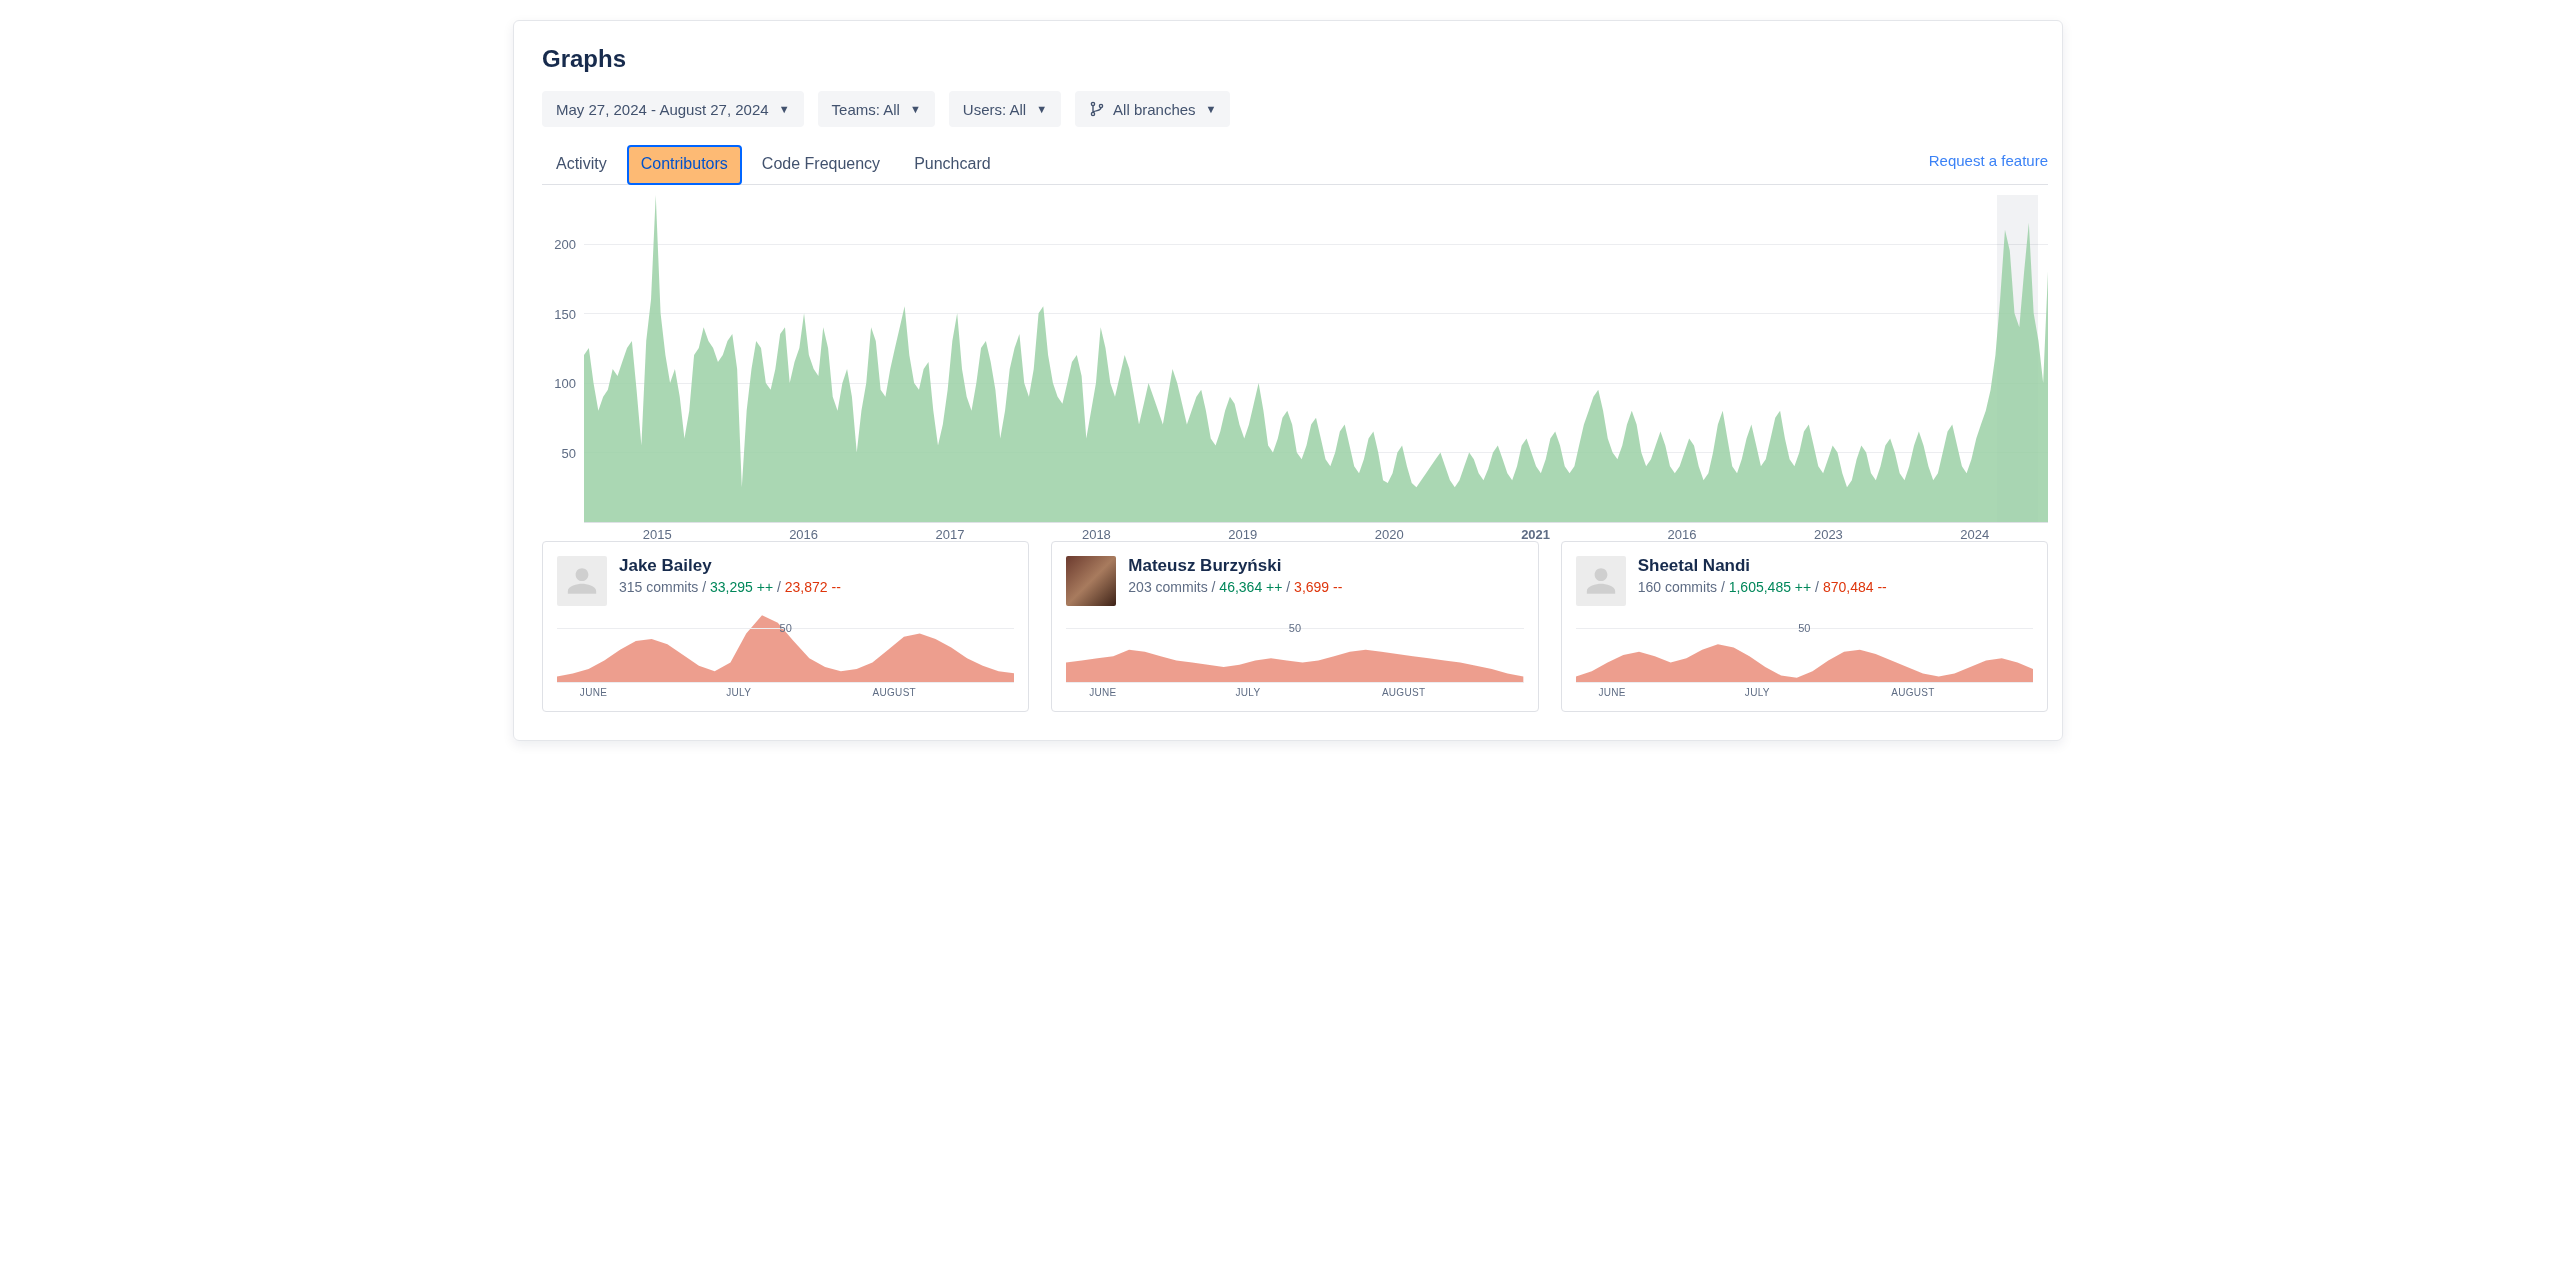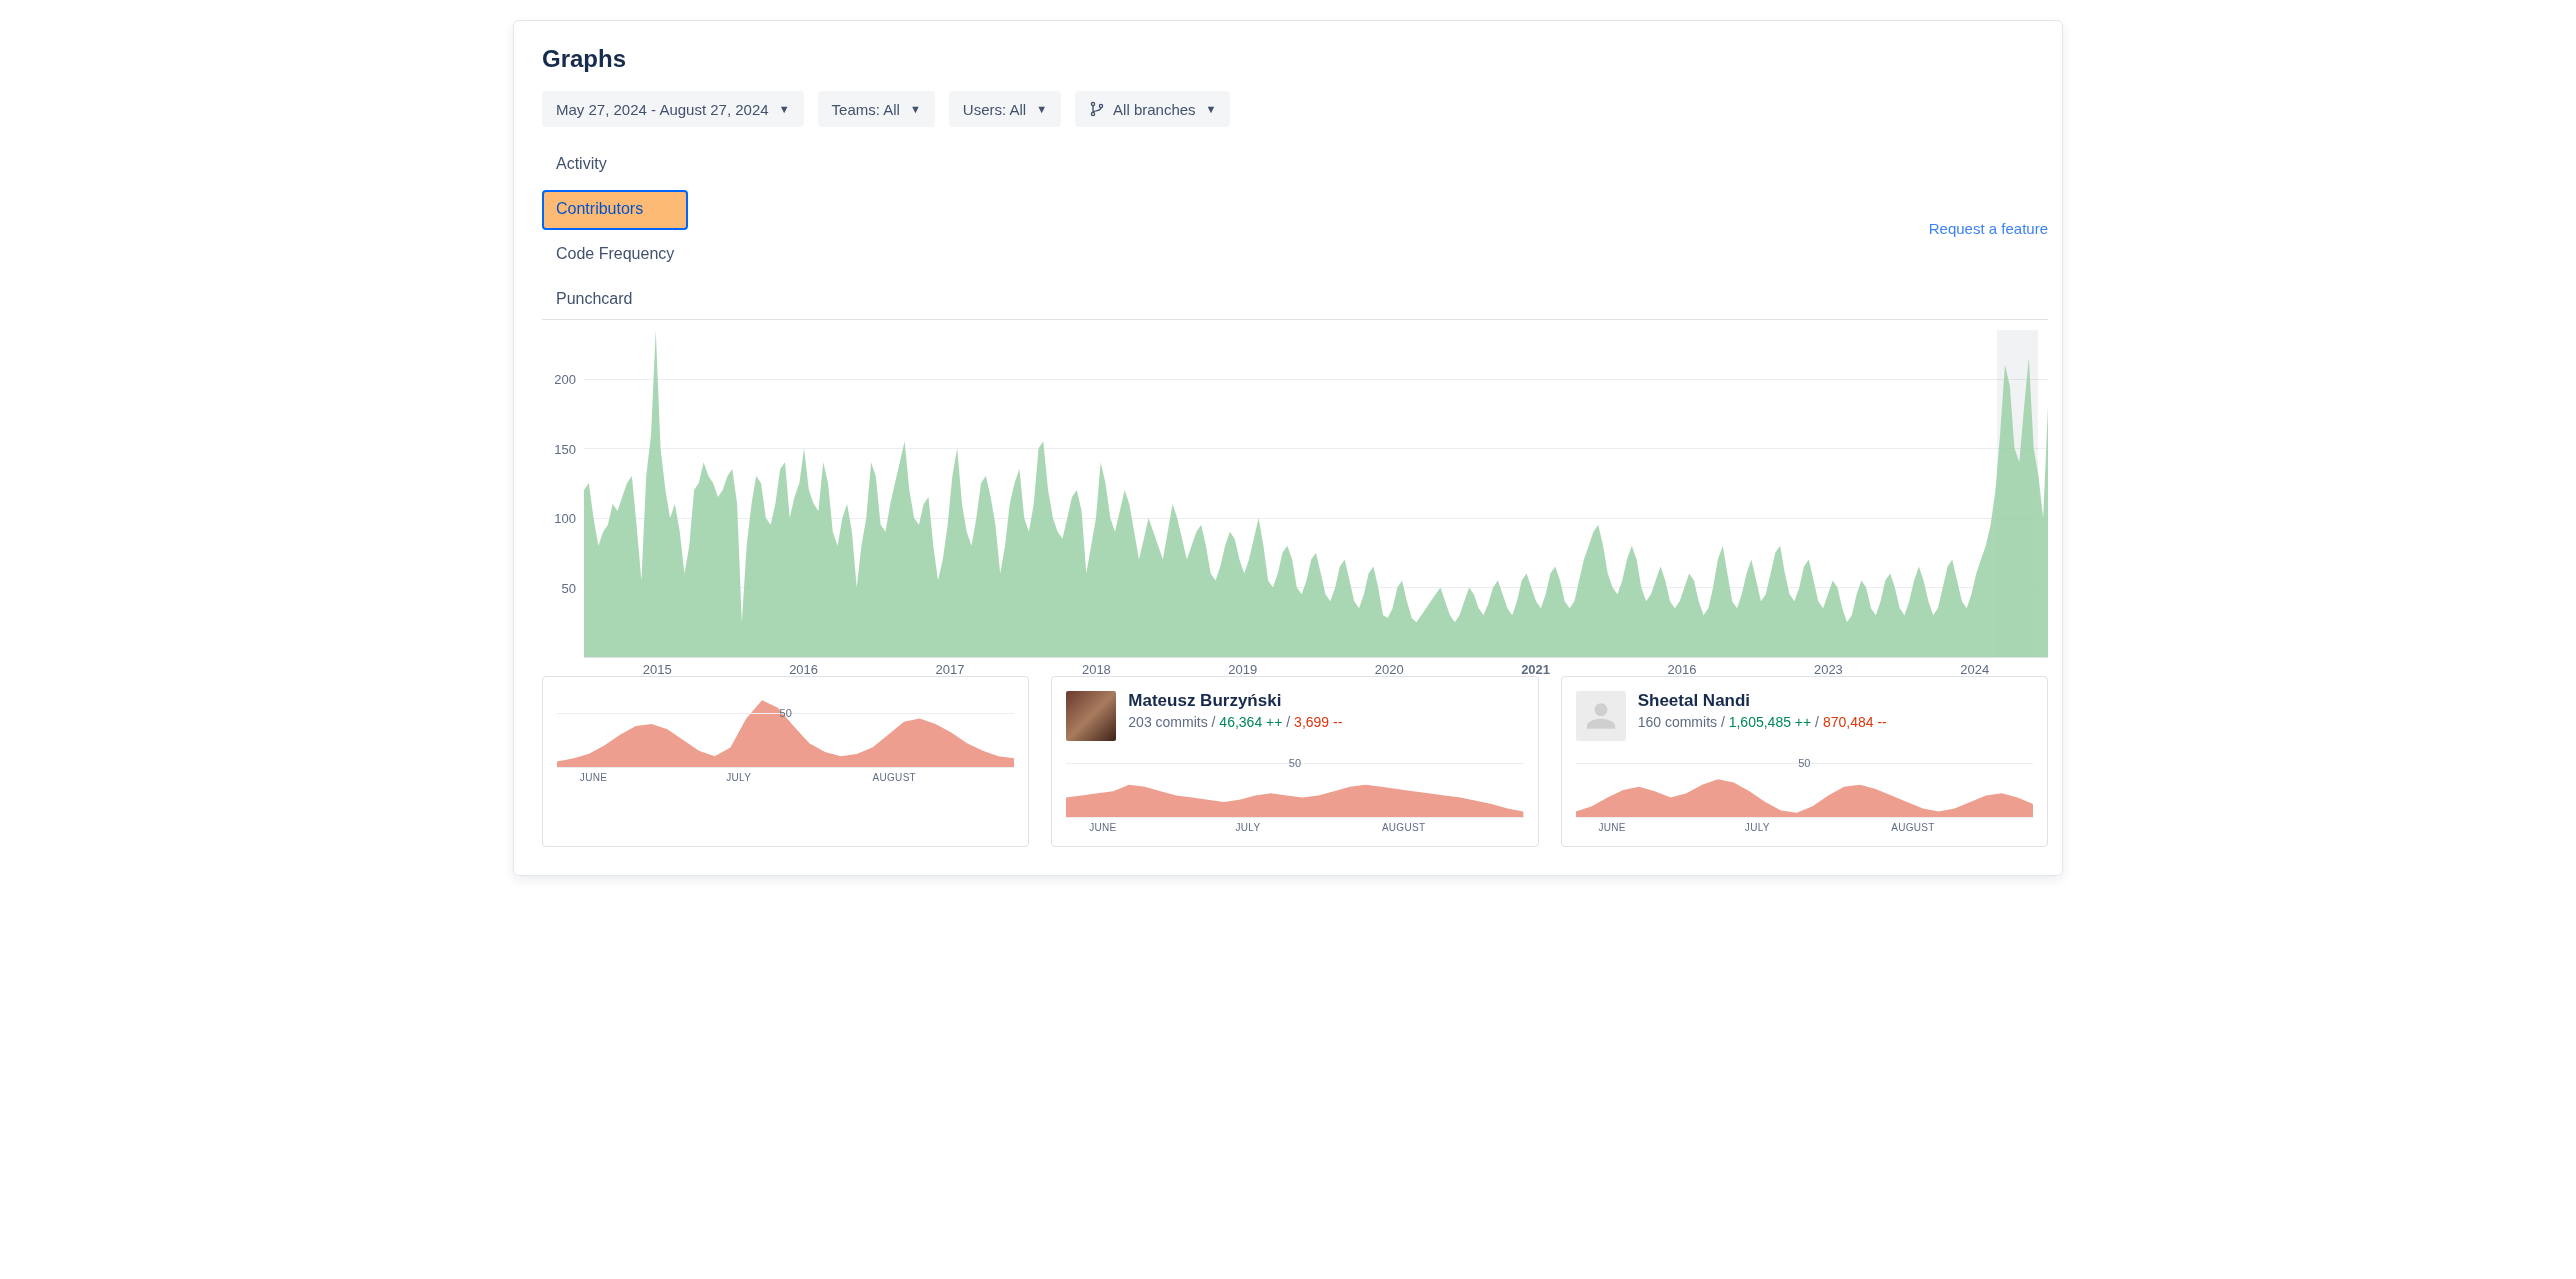--- a/index.html
+++ b/index.html
@@ -49,21 +49,20 @@
   }
   .dd .icon svg { display:block; }
   .tabs-row {
     display: flex;
     align-items: center;
     border-bottom: 1px solid #dfe1e6;
   }
   .tabs {
     display: flex;
     gap: 6px;
-    flex-direction: column;
   }
   .tab {
     font-size: 16px;
     padding: 8px 12px 10px 12px;
     color: #42526e;
     cursor: pointer;
     border: 2px solid transparent;
     border-radius: 4px;
     margin-bottom: -1px;
   }
@@ -285,20 +284,31 @@
           <div class="x-lab" style="left: 65%; font-weight: bold;">2021</div>
           <div class="x-lab" style="left: 75%;">2016</div>
           <div class="x-lab" style="left: 85%;">2023</div>
           <div class="x-lab" style="left: 95%;">2024</div>
         </div>
     </div>
   </div>
 
   <div class="cards" id="cards">
       <div class="card">
+        <div class="card-head">
+          <div class="avatar">
+            <svg width="34" height="34" viewBox="0 0 24 24">
+              <path fill="#cfcfcf" d="M12 12c2.5 0 4.5-2 4.5-4.5S14.5 3 12 3 7.5 5 7.5 7.5 9.5 12 12 12zm0 2c-3.3 0-10 1.7-10 5v2h20v-2c0-3.3-6.7-5-10-5z"></path>
+            </svg>
+          </div>
+          <div>
+            <div class="card-title">Jake Bailey</div>
+            <div class="card-sub"><span>315 commits</span> / <span class="plus">33,295 ++</span> / <span class="minus">23,872 --</span></div>
+          </div>
+        </div>
         <div class="mini-chart">
           <div class="mini-grid" style="top: 16px;"></div>
           <div class="mini-grid" style="top: 70px;"></div>
           <div class="mini-ylab" style="left: 50%; top: 16px;">50</div>
           <svg viewBox="0 0 1000 70" preserveAspectRatio="none">
             <path d="M 0 70 L 0.0 64.6 L 34.5 61.4 L 69.0 57.1 L 103.4 48.5 L 137.9 37.7 L 172.4 29.1 L 206.9 26.9 L 241.4 32.3 L 275.9 43.1 L 310.3 53.8 L 344.8 59.2 L 379.3 50.6 L 413.8 21.5 L 448.3 3.2 L 482.8 10.8 L 517.2 29.1 L 551.7 46.3 L 586.2 54.9 L 620.7 59.2 L 655.2 57.1 L 689.7 50.6 L 724.1 37.7 L 758.6 24.8 L 793.1 21.5 L 827.6 26.9 L 862.1 35.5 L 896.6 46.3 L 931.0 53.8 L 965.5 59.2 L 1000.0 61.4 L 1000 70 Z" fill="#eb9382" fill-opacity="0.9"></path>
           </svg>
           <div class="mini-xrow">
             <div class="mini-xlab" style="left: 5%;">JUNE</div>
             <div class="mini-xlab" style="left: 37%;">JULY</div>

